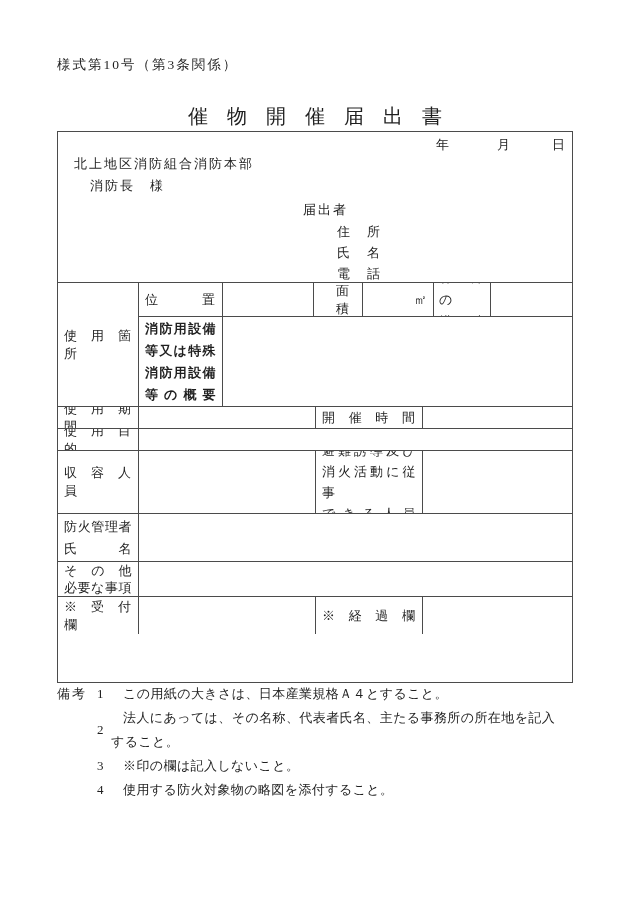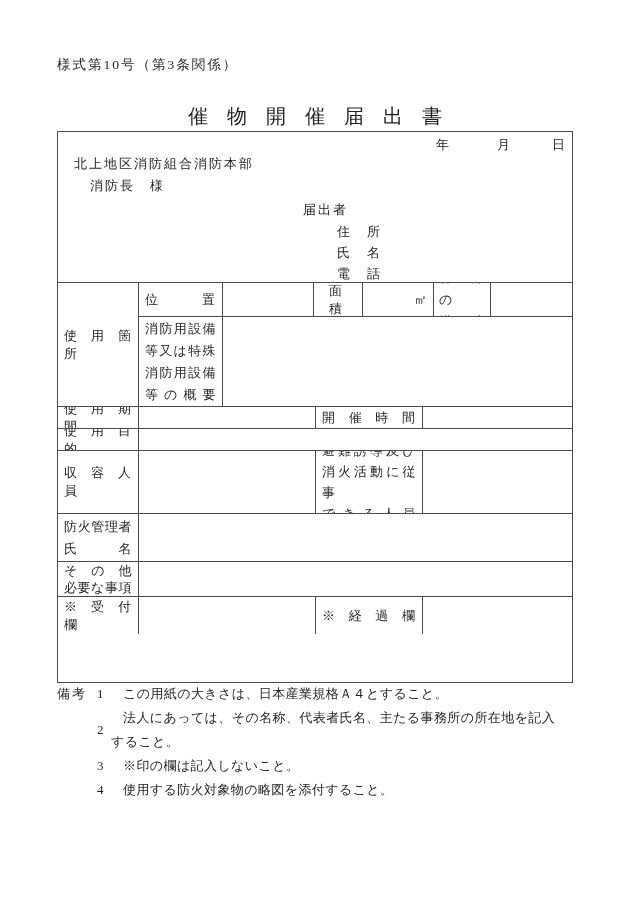--- a/index.html
+++ b/index.html
@@ -121,36 +121,36 @@
     <div class="row" style="height:124px;">
       <div class="c nl" style="width:80px;">
         <span class="j">使 用 箇 所</span>
       </div>
       <div class="subcol">
         <div class="subrow first" style="height:33px;">
           <div class="c" style="width:84px;">
             <span class="j">位 置</span>
           </div>
           <div class="c" style="width:91px;"></div>
-          <div class="c" style="width:49px;padding:0 15px;">
+          <div class="c" style="width:49px;padding:0 22px;">
             <span class="j">面 積</span>
           </div>
           <div class="c unit-cell" style="width:71px;">
             <span>㎡</span>
           </div>
           <div class="c" style="width:57px;padding:0 5px;">
             <div class="lines">
               <span class="ln jl">客 席 の</span>
               <span class="ln jl">構 造</span>
             </div>
           </div>
           <div class="c grow"></div>
         </div>
         <div class="subrow" style="height:91px;">
-          <div class="c" style="width:84px;">
+          <div class="c" style="width:84px;font-weight:bold;">
             <div class="lines">
               <span class="ln jl">消防用設備</span>
               <span class="ln jl">等又は特殊</span>
               <span class="ln jl">消防用設備</span>
               <span class="ln jl">等 の 概 要</span>
             </div>
           </div>
           <div class="c grow"></div>
         </div>
       </div>

